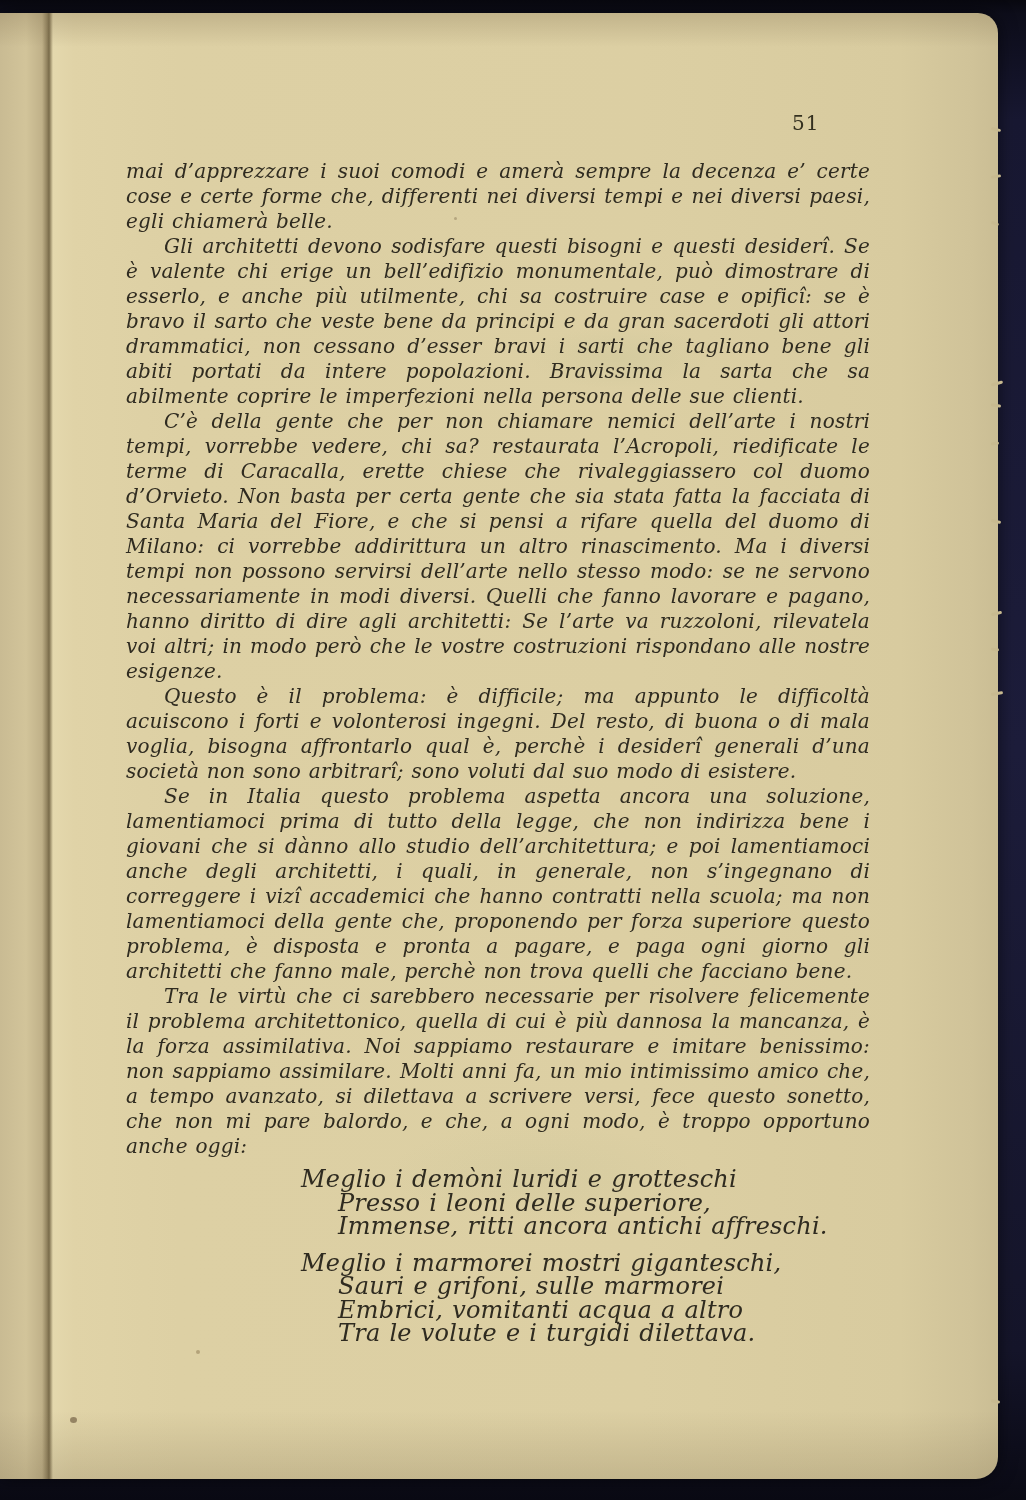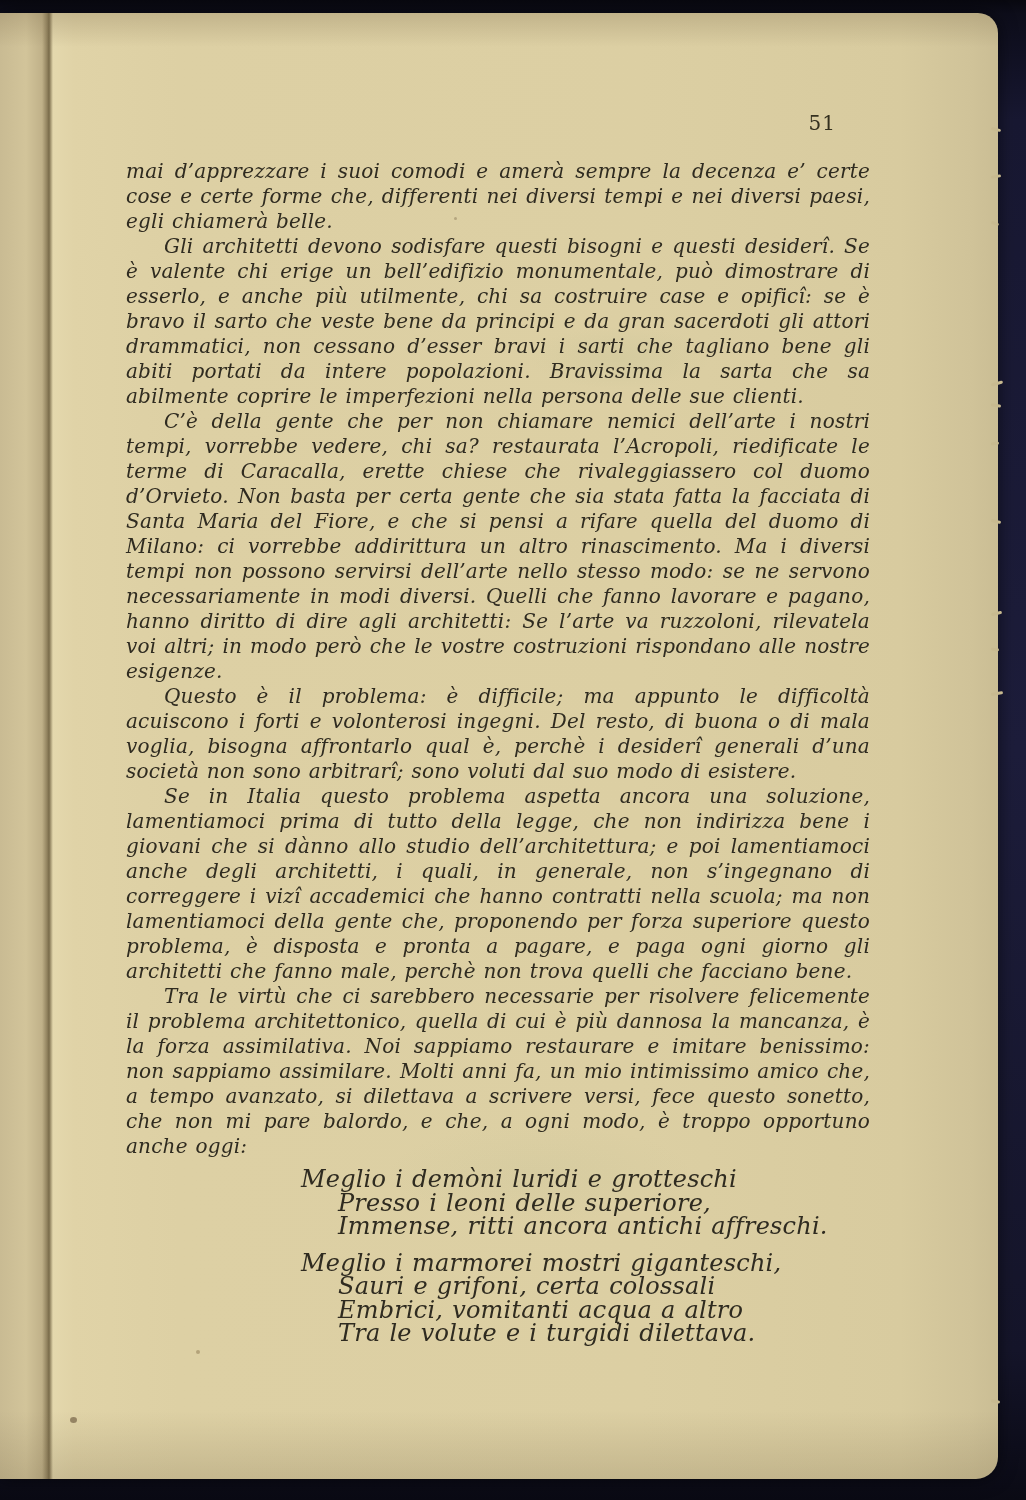--- a/index.html
+++ b/index.html
@@ -12,21 +12,21 @@
     position:absolute;left:0;top:13px;width:998px;height:1466px;
     border-radius:0 20px 22px 0;
     background:
       radial-gradient(130px 45px at 620px 345px, rgba(145,165,120,.10), rgba(145,165,120,0) 70%),
       radial-gradient(220px 70px at 540px 1160px, rgba(150,165,125,.08), rgba(150,165,125,0) 70%),
       linear-gradient(180deg, rgba(125,108,76,.28) 0px, rgba(125,108,76,0) 34px, rgba(125,108,76,0) 1398px, rgba(110,95,65,.22) 100%),
       linear-gradient(90deg,#c9bb93 0px,#d2c49a 26px,#c0b189 42px,#92835f 47px,#786a49 49px,#e4d8ad 53px,#e0d3a7 74px,#ddd0a4 180px,#dccfa3 640px,#d8cb9f 900px,#d0c399 970px,#cabd94 998px);
     box-shadow:0 0 18px rgba(0,0,0,.55);
   }
   .page-number{
-    position:absolute;left:792px;top:98px;width:44px;text-align:right;
+    position:absolute;left:792px;top:98px;width:44px;text-align:left;
     font-size:20px;color:#34301f;letter-spacing:1px;
   }
   .text-block{
     position:absolute;left:126px;top:146px;width:744px;
     font-size:20px;line-height:25px;color:#2f2b20;
     text-align:justify;letter-spacing:.2px;word-spacing:.06em;font-style:italic;
   }
   .para{margin:0;text-indent:38px;hyphens:auto;}
   .para.no-indent{text-indent:0;}
   .poem{margin-top:9px;padding-left:175px;font-size:24px;line-height:23.5px;text-align:left;}
@@ -66,21 +66,21 @@
     <p class="para">Tra le virtù che ci sarebbero necessarie per risolvere felicemente il problema architettonico, quella di cui è più dannosa la mancanza, è la forza assimilativa. Noi sappiamo restaurare e imitare benissimo: non sappiamo assimilare. Molti anni fa, un mio intimissimo amico che, a tempo avanzato, si dilettava a scrivere versi, fece questo sonetto, che non mi pare balordo, e che, a ogni modo, è troppo opportuno anche oggi:</p>
 
     <div class="poem">
       <div class="stanza">
         <div class="poem-line">Meglio i demòni luridi e grotteschi</div>
         <div class="poem-line">Presso i leoni delle superiore,</div>
         <div class="poem-line">Immense, ritti ancora antichi affreschi.</div>
       </div>
       <div class="stanza">
         <div class="poem-line">Meglio i marmorei mostri giganteschi,</div>
-        <div class="poem-line">Sauri e grifoni, certa colossali</div>
+        <div class="poem-line">Sauri e grifoni, sulle marmorei</div>
         <div class="poem-line">Embrici, vomitanti acqua a altro</div>
         <div class="poem-line">Tra le volute e i turgidi dilettava.</div>
       </div>
     </div>
   </div>
 
   <div class="speck s1"></div>
   <div class="speck s2"></div>
   <div class="speck s3"></div>
   <div class="speck s4"></div>

